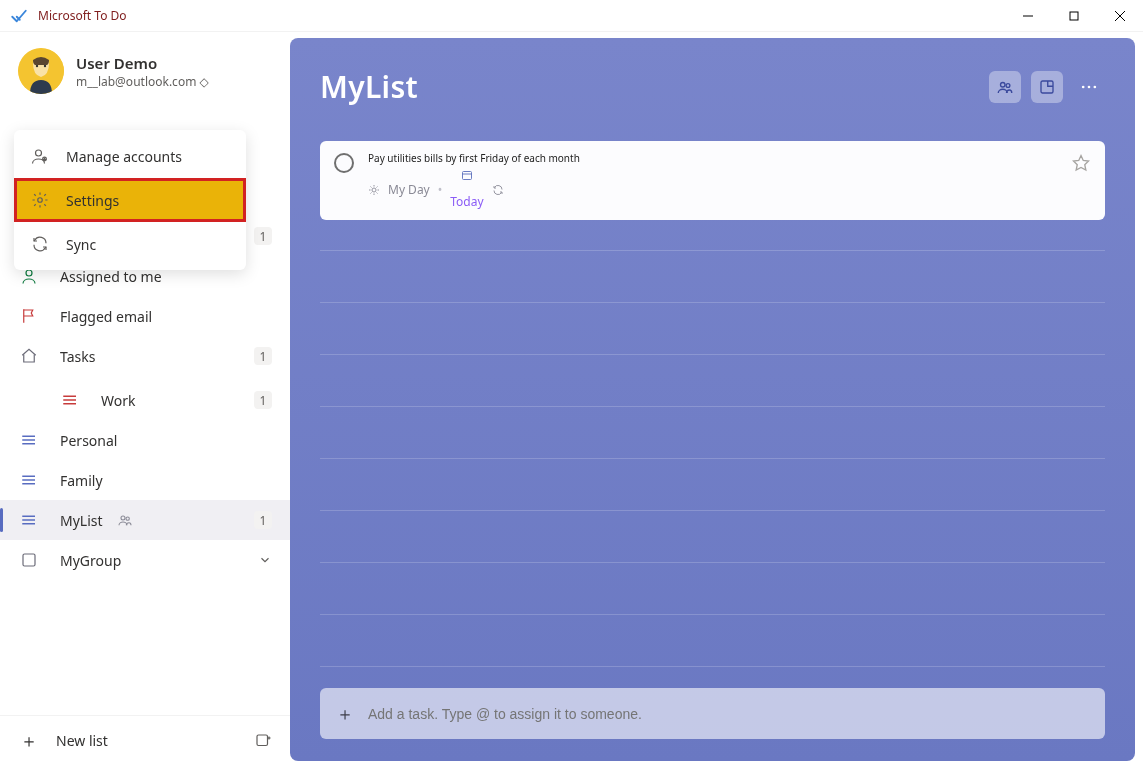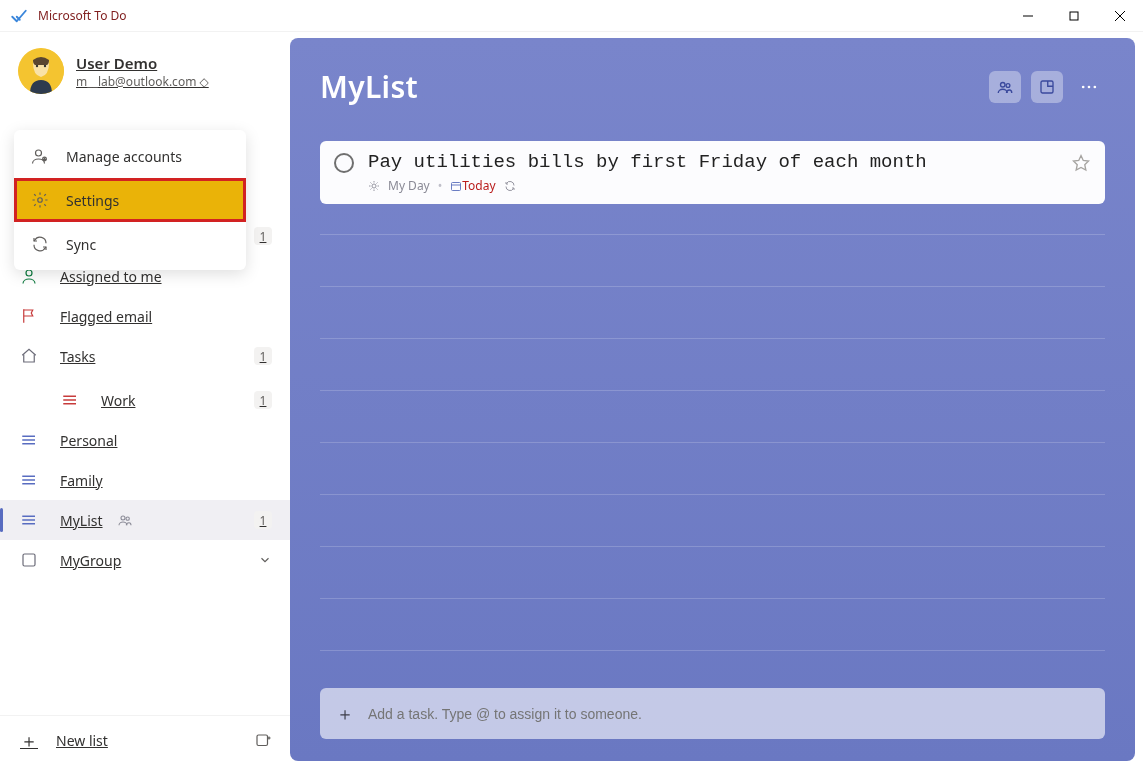--- a/index.html
+++ b/index.html
@@ -29,21 +29,20 @@
   .winbtn svg { stroke:#000; }
   
   .body { flex:1; display:flex; min-height:0; }
   .sidebar {
     width: 290px;
     flex: none;
     display:flex;
     flex-direction: column;
     padding-top: 8px;
     background:#fff;
-    text-decoration:underline;
   }
   .account {
     display:flex;
     align-items:center;
     gap:12px;
     padding: 8px 16px 14px 18px;
   }
   .avatar {
     width:46px; height:46px; border-radius:50%;
     background: radial-gradient(circle at 30% 30%, #ffe9a8, #f4c430 70%);
@@ -139,24 +138,24 @@
     align-items:flex-start;
     padding:10px 14px 10px 14px;
     gap:14px;
   }
   .task-check {
     width:20px; height:20px; border:2px solid #6f6f6f; border-radius:50%;
     margin-top:2px;
     flex:none;
   }
   .task-body { flex:1; }
-  .task-title { font-size:19px; color:#222;font-family:Liberation Mono, monospace; }
+  .task-title { font-size:10px; color:#222; }
   .task-meta { display:flex; align-items:center; gap:8px; margin-top:4px; font-size:12px; color:#8a8a96;}
   .task-meta .sep { color:#bfbfc9; }
-  .task-meta .today { color:#b91c1c; display:inline-flex; align-items:center; gap:0;}
+  .task-meta .today { color:#8b5cf6; display:inline-flex; align-items:center; gap:12px;flex-direction:column;}
   .task-star { color:#a6a4a1; margin-left:auto; margin-top:2px; }
 
   .rulelines {
     margin-top:24px;
     flex:1;
     background-image: linear-gradient(rgba(255,255,255,.18) 1px, transparent 1px);
     background-size: 100% 52px;
     background-position: 0 6px;
   }
 

